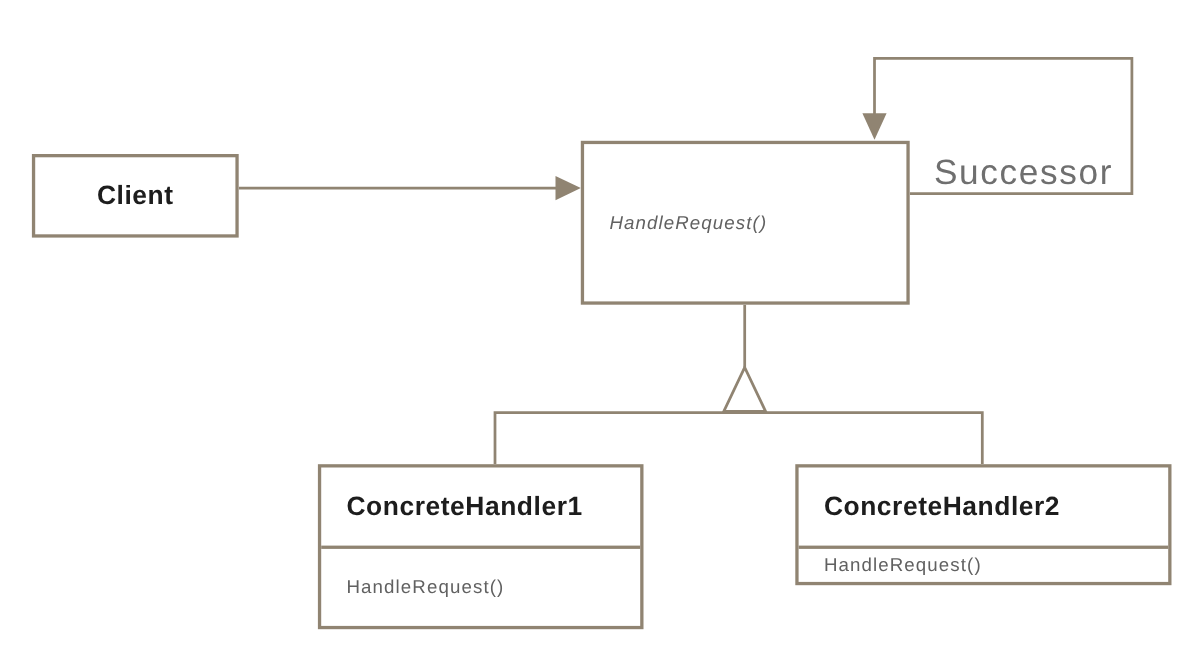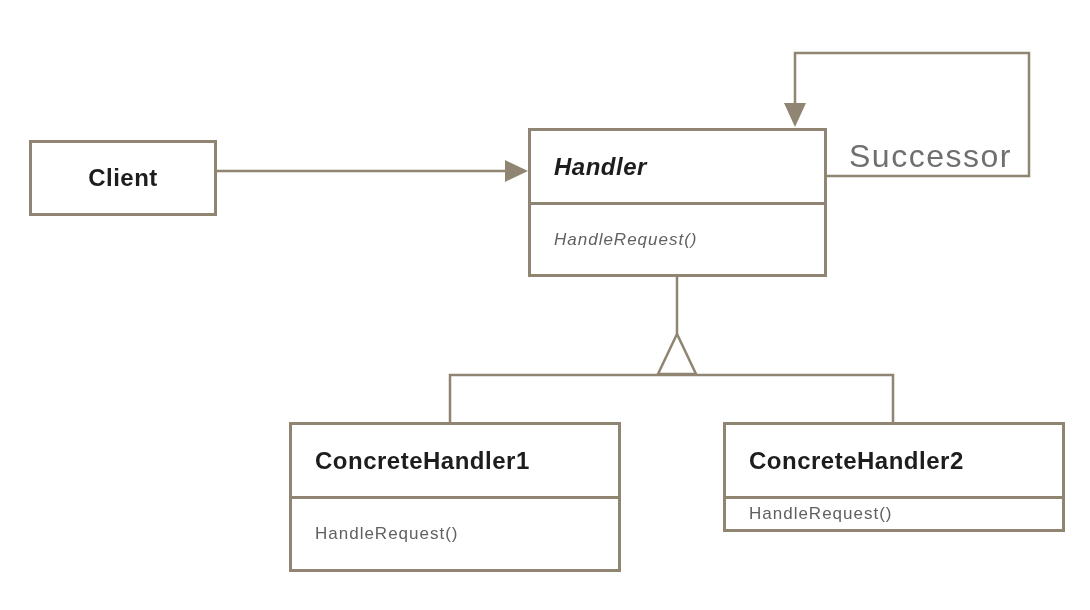--- a/index.html
+++ b/index.html
@@ -68,21 +68,21 @@
   .edge-label {
     position: absolute;
     z-index: 2;
     font-size: 32px;
     color: #6f6f6f;
     letter-spacing: 1.5px;
     white-space: nowrap;
   }
   #box-client  { left: 29px;  top: 140px; width: 188px; height: 76px;  }
   #box-handler { left: 528px; top: 128px; width: 299px; height: 149px; }
-  #box-ch1     { left: 289px; top: 422px; width: 332px; height: 150px; text-align: right; }
+  #box-ch1     { left: 289px; top: 422px; width: 296px; height: 150px; text-align: right; }
   #box-ch2     { left: 723px; top: 422px; width: 342px; height: 110px; }
   #label-successor { left: 849px; top: 138px; }
 </style>
 </head>
 <body>
 
 <div class="canvas">
 
   <svg class="connectors" width="1090" height="610" viewBox="0 0 1090 610">
 
@@ -101,21 +101,20 @@
       <polygon points="677,334 658,374 696,374" fill="#ffffff" stroke="#908472" stroke-width="2.5"></polygon>
       <polyline points="450,422 450,375 893,375 893,422" fill="none" stroke="#908472" stroke-width="2.5"></polyline>
     </g>
   </svg>
 
   <div class="class-box" id="box-client">
     <div class="class-title centered">Client</div>
   </div>
 
   <div class="class-box" id="box-handler">
-    <div class="class-title divided abstract">Handler</div>
     <div class="class-method abstract">HandleRequest()</div>
   </div>
 
   <div class="class-box" id="box-ch1">
     <div class="class-title divided">ConcreteHandler1</div>
     <div class="class-method">HandleRequest()</div>
   </div>
 
   <div class="class-box" id="box-ch2">
     <div class="class-title divided">ConcreteHandler2</div>

